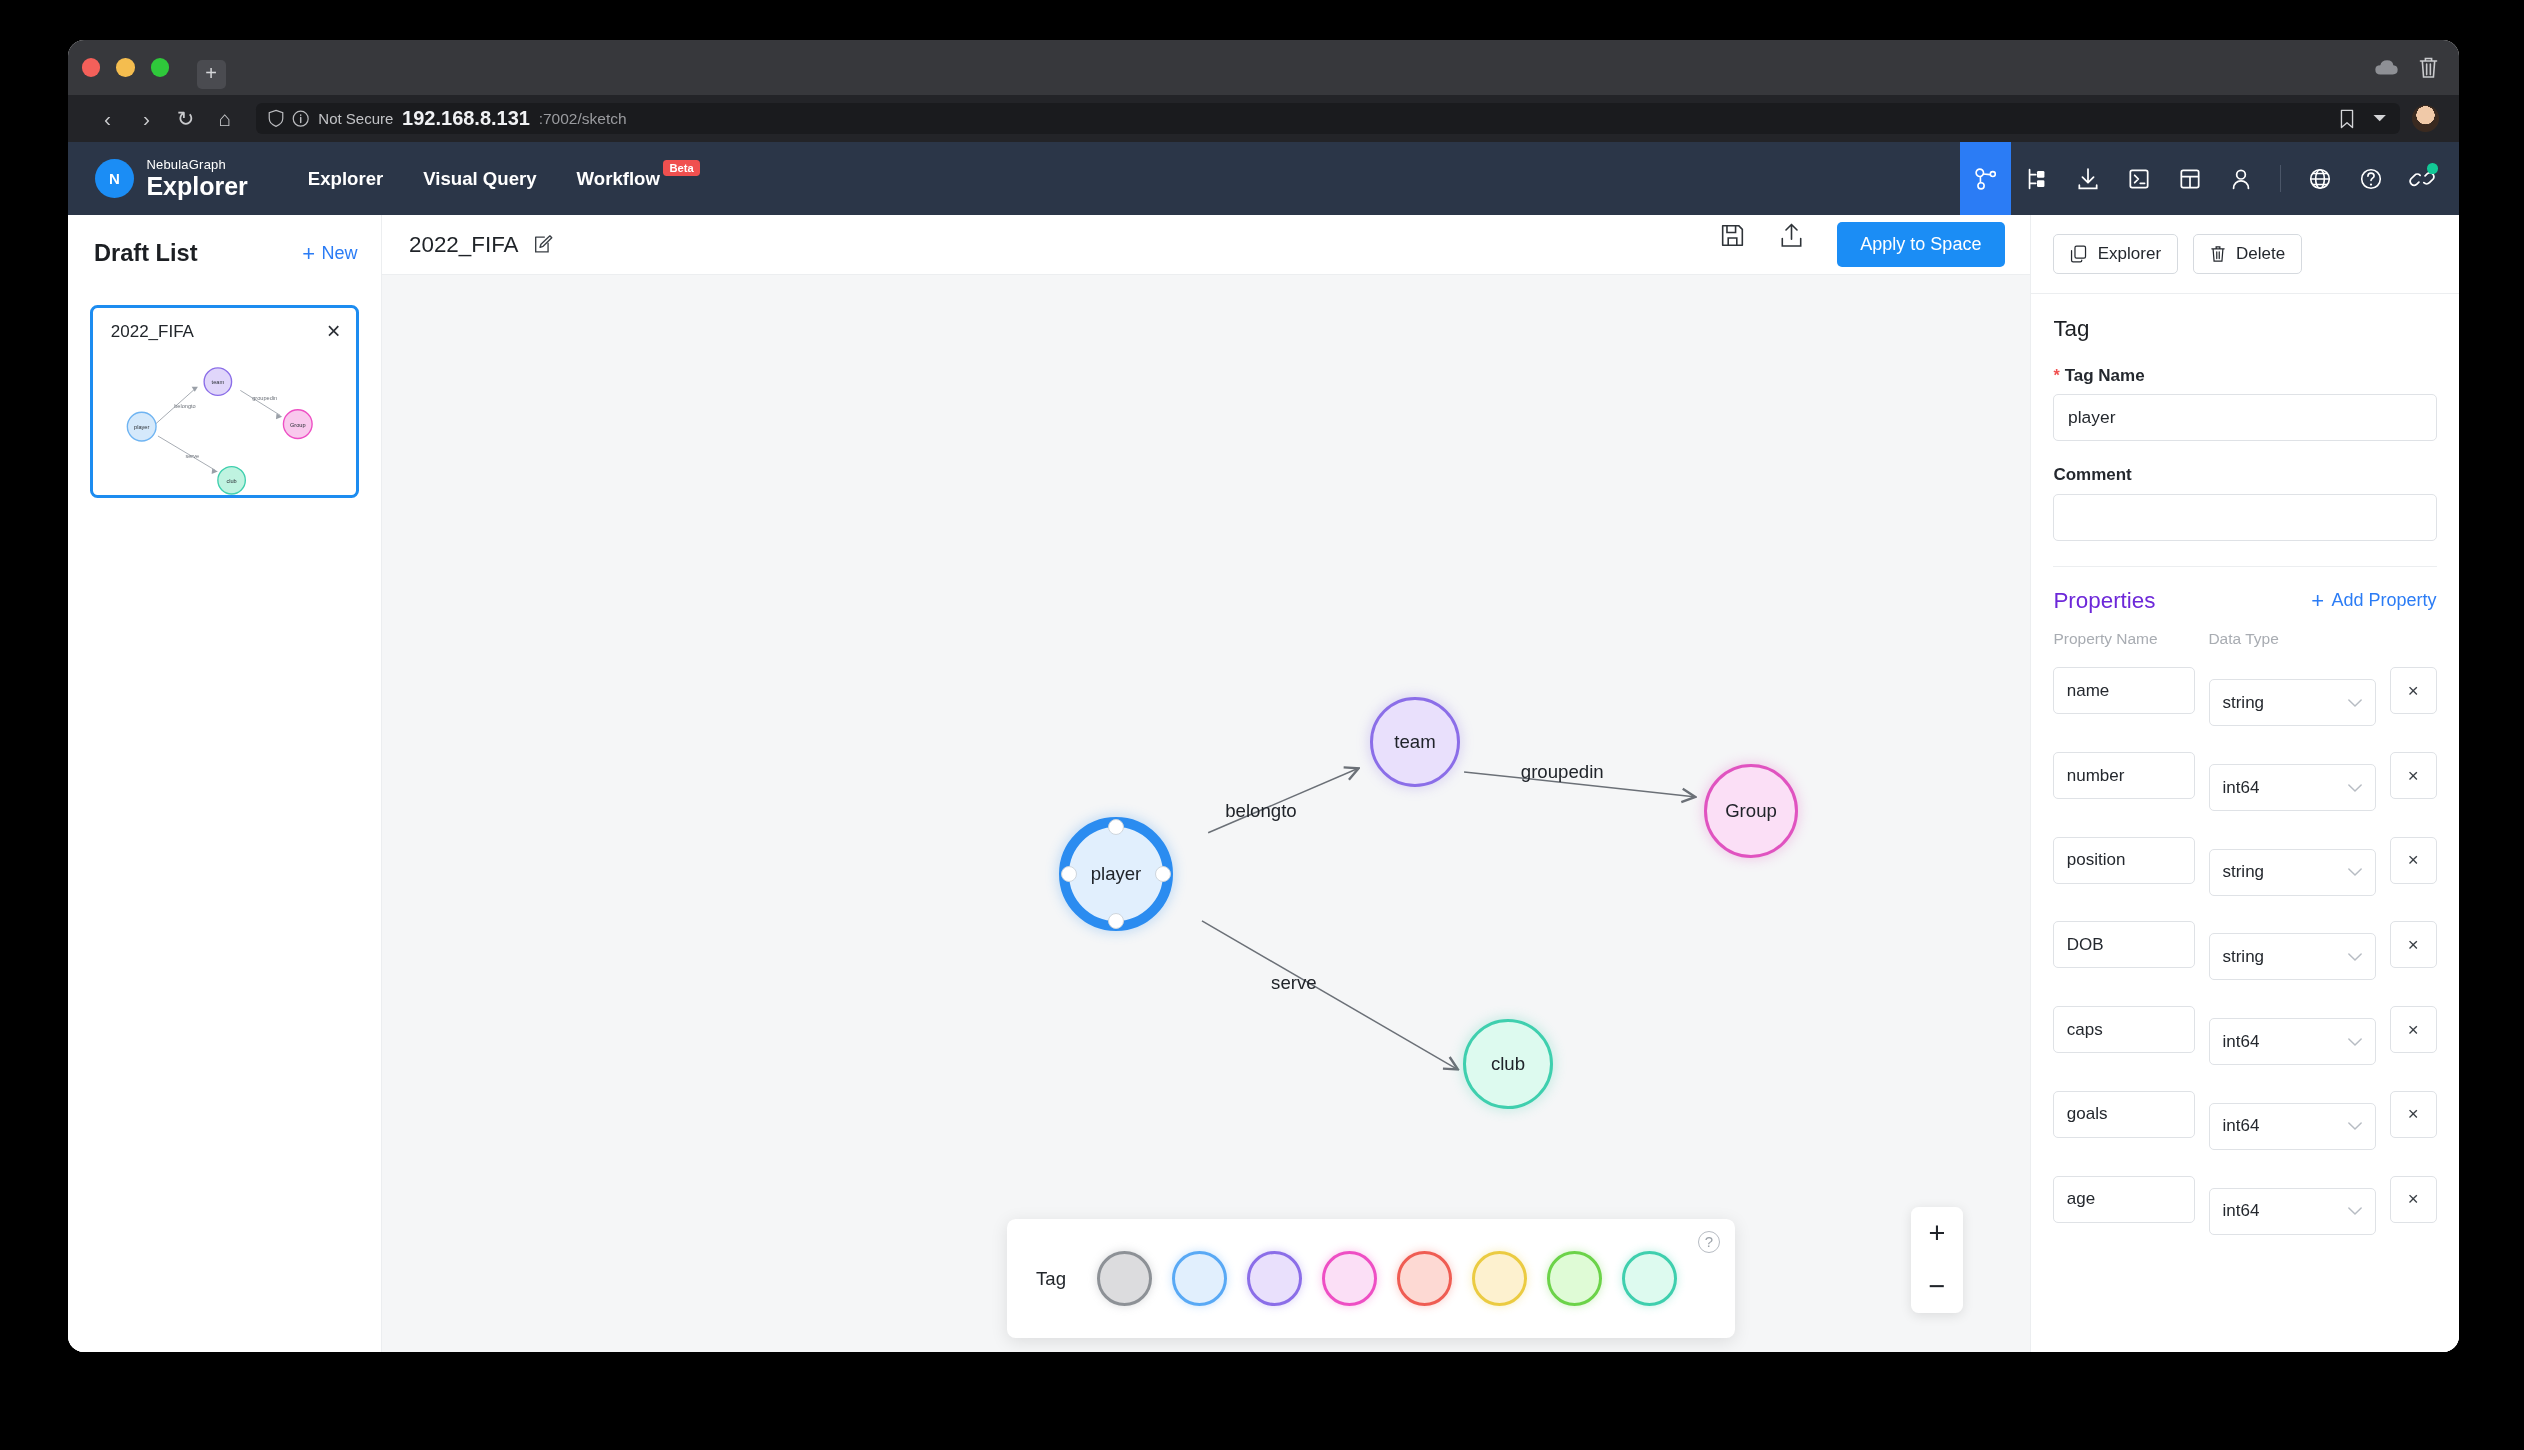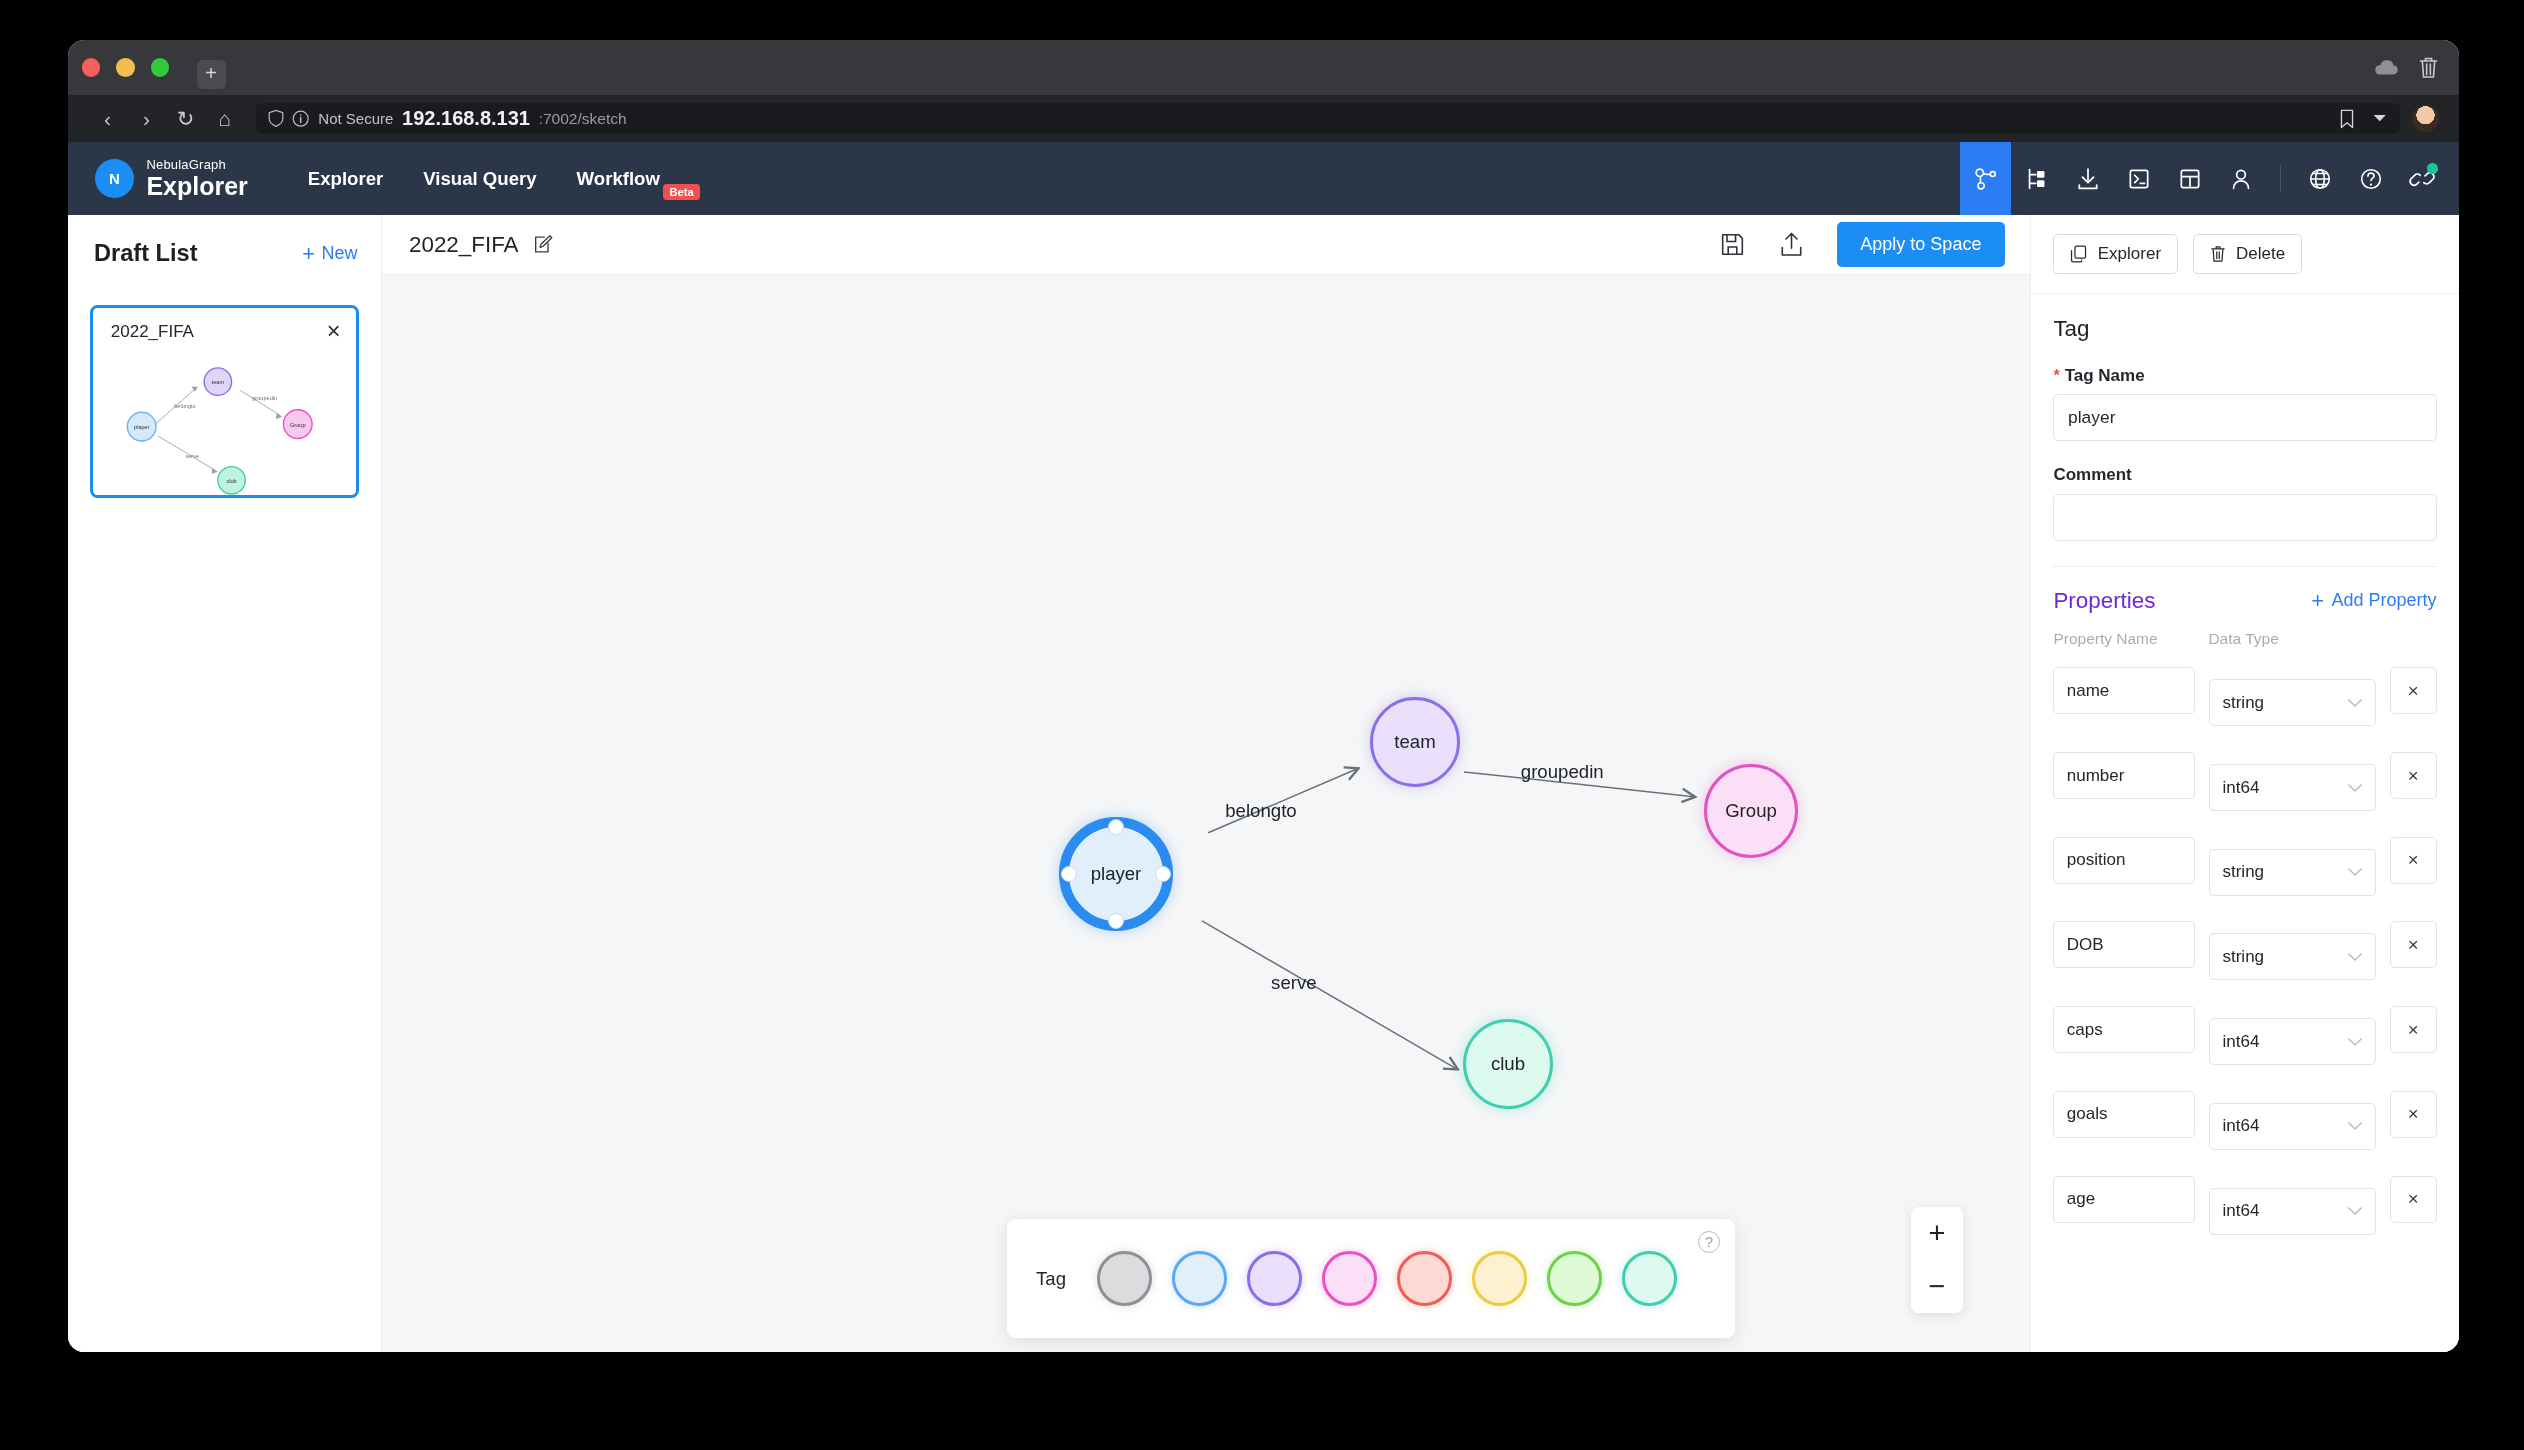--- a/index.html
+++ b/index.html
@@ -137,21 +137,21 @@
     flex: none;
   }
   #brand-text { line-height: 1; }
   #brand-top { color: #fff; font-size: 13px; letter-spacing: 0.2px; }
   #brand-bottom { color: #fff; font-size: 25px; font-weight: bold; margin-top: 2.5px; }
   #main-nav { display: flex; align-items: center; gap: 40px; margin-left: 60px; }
   .nav-item { color: #ffffff; font-size: 18.6px; font-weight: bold; position: relative; }
   #beta-badge {
     background: #f0504f; color: #fff; font-size: 11.2px; font-weight: bold;
     border-radius: 3.7px; padding: 1.9px 6.2px;
-    position: absolute; top: -7.5px; right: -40px; margin-top: 24px;
+    position: absolute; top: -7.5px; right: -40px;
   }
   #header-tools { margin-left: auto; display: flex; align-items: center; height: 73px; }
   .tool-btn {
     width: 51px; height: 73px;
     display: flex; align-items: center; justify-content: center;
   }
   .tool-btn.active { background: #2b7cf5; }
   .tool-divider { width: 1.2px; height: 27px; background: #4b5668; margin: 0 13.7px; }
   .status-dot {
     width: 10.6px; height: 10.6px; border-radius: 50%; background: #12c896;
@@ -208,21 +208,21 @@
   #draft-thumb { position: absolute; inset: 0; }
 
   
   #canvas-col { flex: 1; display: flex; flex-direction: column; min-width: 0; background: #f5f6f7; }
   #canvas-head {
     height: 60px; background: #fff; display: flex; align-items: center;
     padding: 0 25px 0 27px; border-bottom: 1.2px solid #eceef0; flex: none;
   }
   #sketch-title { font-size: 22.4px; color: #1f2328; }
   #sketch-edit-icon { margin-left: 13.7px; display: flex; }
-  #canvas-head-right { margin-left: auto; display: flex; align-items: center; gap: 32px; }
+  #canvas-head-right { margin-left: auto; display: flex; align-items: flex-start; gap: 32px; }
   #apply-btn {
     background: #1b8df5; color: #fff; font-size: 18px;
     border-radius: 5px; padding: 11.8px 23.6px; border: 0;
     font-family: "Liberation Sans", sans-serif;
   }
 
   #canvas { flex: 1; position: relative; background: #f5f6f7; overflow: hidden; }
 
   .gnode {
     position: absolute; border-radius: 50%;

